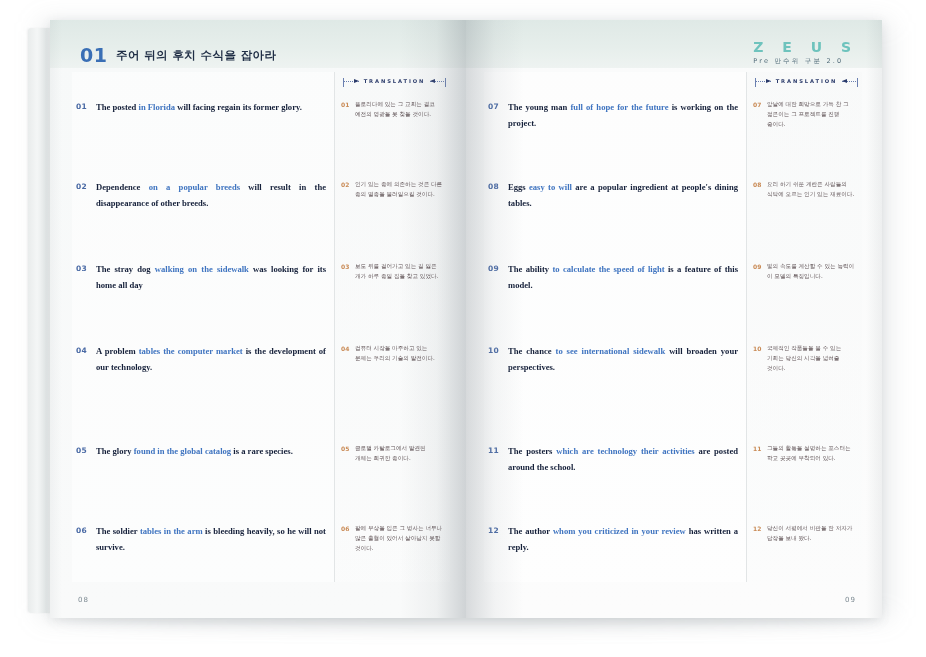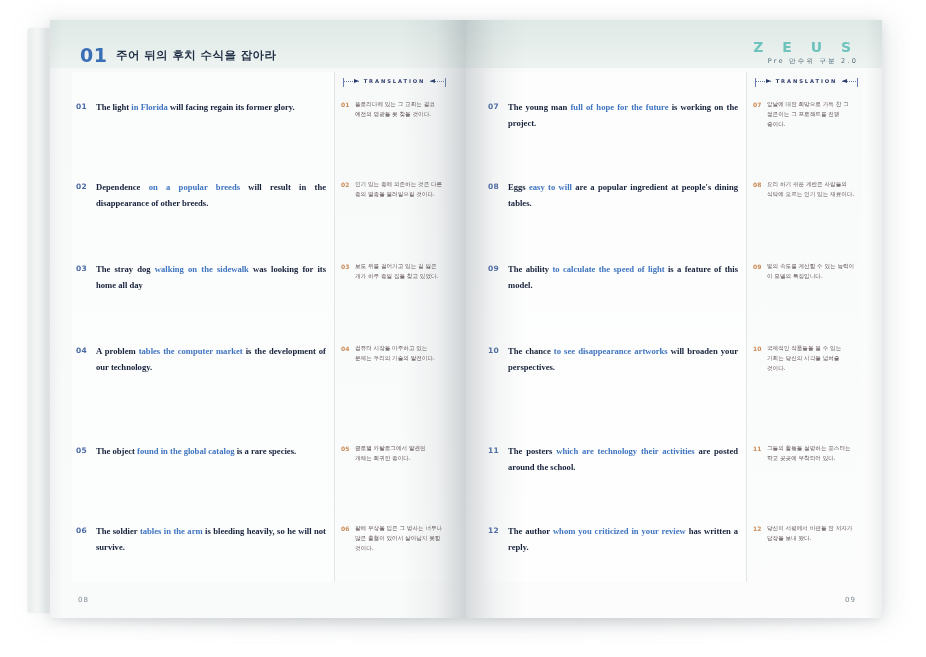--- a/index.html
+++ b/index.html
@@ -104,21 +104,21 @@
     color:#3a6fb5;
   }
   .chap-title {
     position:absolute; left: 66px; top: 28px;
     font-family:"DejaVu Sans", sans-serif;
     font-weight:700; font-size:11.5px; letter-spacing:0.4px;
     color:#1f2d45;
   }
 
   .brand {
-    position:absolute; right: 24px; top: 20px; text-align:right;
+    position:absolute; right: 24px; top: 20px; text-align:left;
   }
   .brand-name {
     font-family:"DejaVu Sans", sans-serif;
     font-weight:700; font-size:14px; letter-spacing:7px;
     color:#6ec3bd;
     line-height:1;
   }
   .brand-sub {
     font-family:"DejaVu Sans", sans-serif;
     font-size:6.5px; letter-spacing:2.2px;
@@ -231,37 +231,37 @@
     <div class="page page-left">
       <div class="hdr">
         <div class="chap-no">01</div>
         <div class="chap-title">주어 뒤의 후치 수식을 잡아라</div>
       </div>
 
       <div class="sheet">
         <div class="col-en" id="L-EN">
             <div class="row-en" style="top: 28px;">
               <div class="num">01</div>
-              <div class="sent"><span>The light </span><span class="hl">in Florida</span><span> will facing regain its former glory.</span></div>
+              <div class="sent"><span>The posted </span><span class="hl">in Florida</span><span> will facing regain its former glory.</span></div>
             </div>
             <div class="row-en" style="top: 108px;">
               <div class="num">02</div>
               <div class="sent"><span>Dependence </span><span class="hl">on a popular breeds</span><span> will result in the disappearance of other breeds.</span></div>
             </div>
             <div class="row-en" style="top: 190px;">
               <div class="num">03</div>
               <div class="sent"><span>The stray dog </span><span class="hl">walking on the sidewalk</span><span> was looking for its home all day</span></div>
             </div>
             <div class="row-en" style="top: 272px;">
               <div class="num">04</div>
               <div class="sent"><span>A problem </span><span class="hl">tables the computer market</span><span> is the development of our technology.</span></div>
             </div>
             <div class="row-en" style="top: 372px;">
               <div class="num">05</div>
-              <div class="sent"><span>The object </span><span class="hl">found in the global catalog</span><span> is a rare species.</span></div>
+              <div class="sent"><span>The glory </span><span class="hl">found in the global catalog</span><span> is a rare species.</span></div>
             </div>
             <div class="row-en" style="top: 452px;">
               <div class="num">06</div>
               <div class="sent"><span>The soldier </span><span class="hl">tables in the arm</span><span> is bleeding heavily, so he will not survive.</span></div>
             </div>
           </div>
         <div class="col-ko" id="L-KO">
           <div class="trans-tag">
             <div class="ln">
               <span class="bracket-l"></span>
@@ -320,21 +320,21 @@
             <div class="row-en" style="top: 108px;">
               <div class="num">08</div>
               <div class="sent"><span>Eggs </span><span class="hl">easy to will</span><span> are a popular ingredient at people's dining tables.</span></div>
             </div>
             <div class="row-en" style="top: 190px;">
               <div class="num">09</div>
               <div class="sent"><span>The ability </span><span class="hl">to calculate the speed of light</span><span> is a feature of this model.</span></div>
             </div>
             <div class="row-en" style="top: 272px;">
               <div class="num">10</div>
-              <div class="sent"><span>The chance </span><span class="hl">to see disappearance artworks</span><span> will broaden your perspectives.</span></div>
+              <div class="sent"><span>The chance </span><span class="hl">to see international sidewalk</span><span> will broaden your perspectives.</span></div>
             </div>
             <div class="row-en" style="top: 372px;">
               <div class="num">11</div>
               <div class="sent"><span>The posters </span><span class="hl">which are technology their activities</span><span> are posted around the school.</span></div>
             </div>
             <div class="row-en" style="top: 452px;">
               <div class="num">12</div>
               <div class="sent"><span>The author </span><span class="hl">whom you criticized in your review</span><span> has written a reply.</span></div>
             </div>
           </div>

